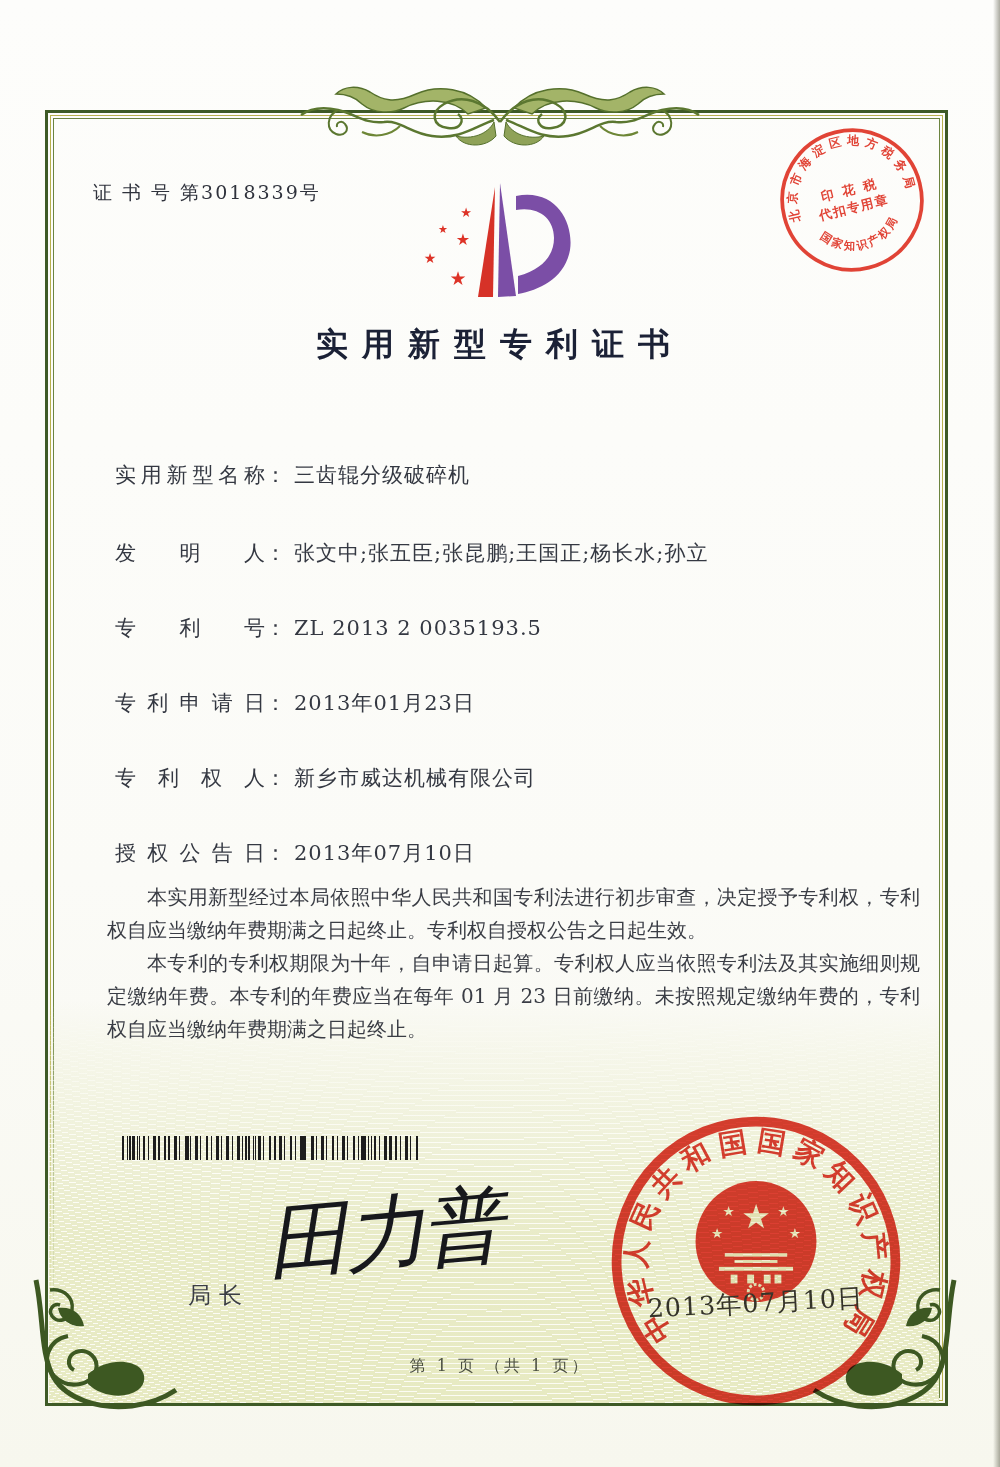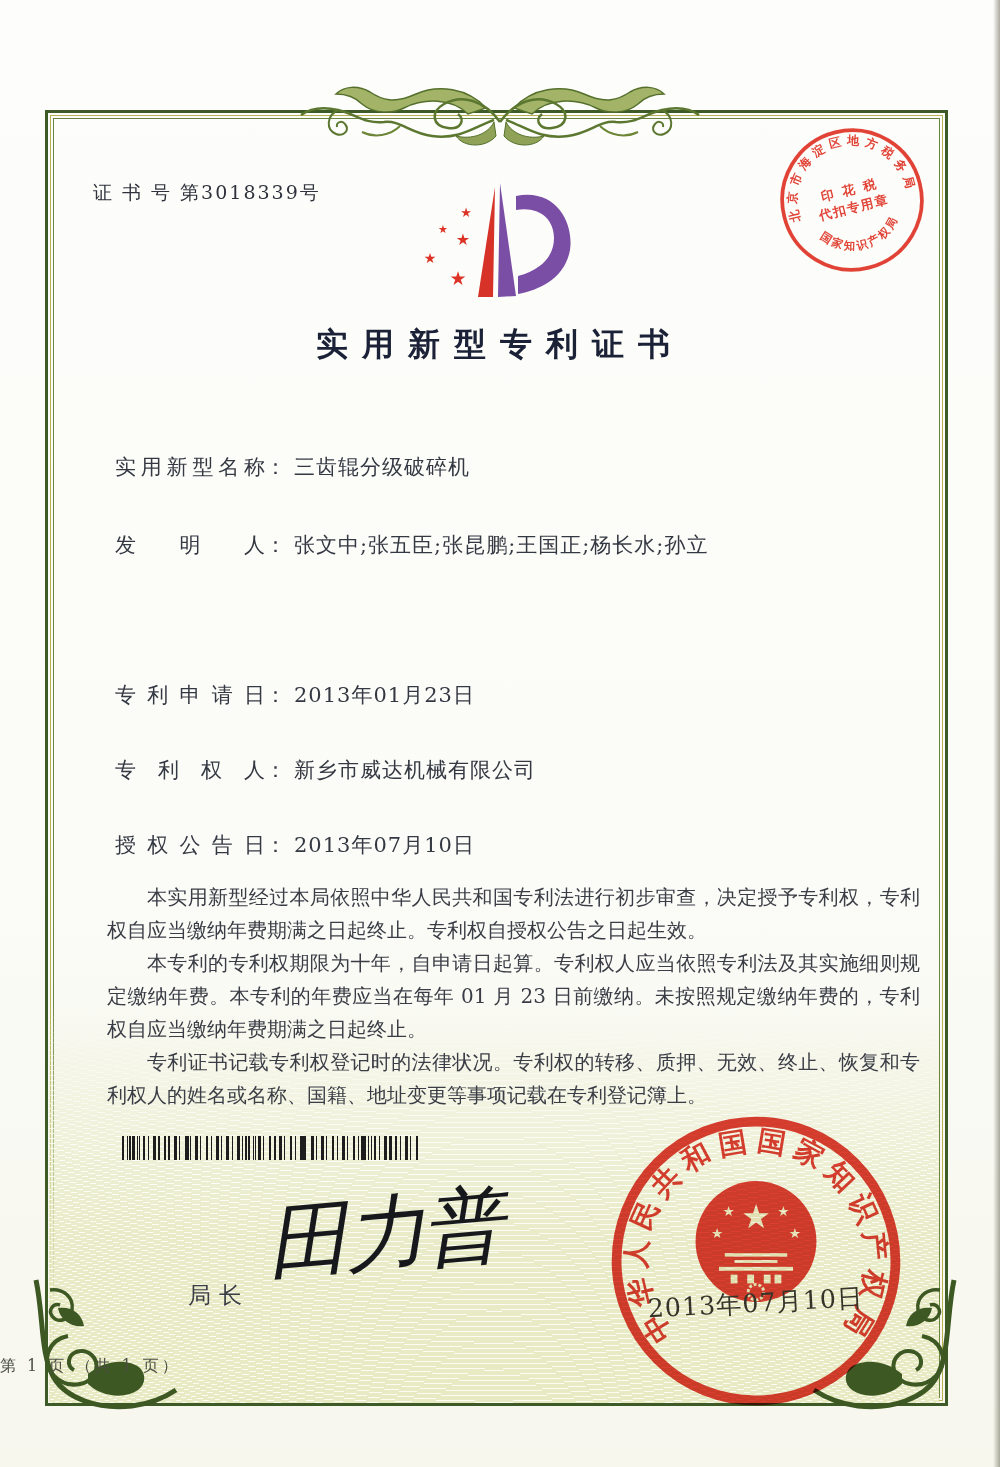--- a/index.html
+++ b/index.html
@@ -23,27 +23,27 @@
      background:repeating-radial-gradient(140% 95% at 50% 175%,
         rgba(255,255,252,.85) 0 1.5px, rgba(255,255,252,0) 1.5px 8px);
      -webkit-mask-image:linear-gradient(180deg,transparent 0,#000 38%);
              mask-image:linear-gradient(180deg,transparent 0,#000 38%);}
 
   
   .certno{left:93px;top:180px;font-size:19px;letter-spacing:2px;color:#2f323c;}
   .title{left:0;right:0;top:323px;text-align:center;font-size:32px;font-weight:700;
          color:#1b2136;letter-spacing:14px;}
   .field{position:absolute;left:115px;font-size:21px;color:#343842;white-space:nowrap;}
-  .flabel{display:inline-block;width:150px;text-align:justify;text-align-last:justify;}
+  .flabel{display:inline-block;width:150px;text-align:justify;text-align-last:justify;margin-top:8px;}
   .colon{display:inline-block;margin:0 8px 0 0;}
   .fvalue{letter-spacing:1px;}
   .bodytext{left:107px;top:881px;width:813px;font-size:20px;line-height:33px;
             text-align:justify;color:#3a3d45;}
   .bodytext p{margin:0;text-indent:2em;}
-  .footer{left:0;right:0;top:1356px;text-align:left;font-size:16px;
+  .footer{left:0;right:0;top:1356px;text-align:center;font-size:16px;
           letter-spacing:3px;color:#4b4f42;}
 
   
   .barcode{left:122px;top:1136px;width:296px;height:24px;
     background-image:
       repeating-linear-gradient(90deg,#1d1d1d 0 2px,transparent 2px 5px,#1d1d1d 5px 6px,
         transparent 6px 10px,#1d1d1d 10px 13px,transparent 13px 15px,#1d1d1d 15px 16px,transparent 16px 21px),
       repeating-linear-gradient(90deg,transparent 0 7px,#1d1d1d 7px 9px,transparent 9px 17px,
         #1d1d1d 17px 18px,transparent 18px 29px);}
 
@@ -129,34 +129,36 @@
   </svg>
 
   <div class="abs title">实用新型专利证书</div>
 
   <div class="field" style="top:453px">
     <span class="flabel">实用新型名称</span><span class="colon">：</span><span class="fvalue">三齿辊分级破碎机</span>
   </div>
   <div class="field" style="top:531px">
     <span class="flabel">发明人</span><span class="colon">：</span><span class="fvalue">张文中;张五臣;张昆鹏;王国正;杨长水;孙立</span>
   </div>
+  <div class="field" style="top:606px">
+    <span class="flabel">专利号</span><span class="colon">：</span><span class="fvalue">ZL 2013 2 0035193.5</span>
+  </div>
   <div class="field" style="top:681px">
     <span class="flabel">专利申请日</span><span class="colon">：</span><span class="fvalue">2013年01月23日</span>
   </div>
   <div class="field" style="top:756px">
     <span class="flabel">专利权人</span><span class="colon">：</span><span class="fvalue">新乡市威达机械有限公司</span>
   </div>
   <div class="field" style="top:831px">
     <span class="flabel">授权公告日</span><span class="colon">：</span><span class="fvalue">2013年07月10日</span>
   </div>
 
   <div class="abs bodytext">
     <p>本实用新型经过本局依照中华人民共和国专利法进行初步审查，决定授予专利权，专利权自应当缴纳年费期满之日起终止。专利权自授权公告之日起生效。</p>
     <p>本专利的专利权期限为十年，自申请日起算。专利权人应当依照专利法及其实施细则规定缴纳年费。本专利的年费应当在每年 01 月 23 日前缴纳。未按照规定缴纳年费的，专利权自应当缴纳年费期满之日起终止。</p>
-    <p>专利证书记载专利权登记时的法律状况。专利权的转移、质押、无效、终止、恢复和专利权人的姓名或名称、国籍、地址变更等事项记载在专利登记簿上。</p>
   </div>
 
   <div class="abs barcode"></div>
 
   <div class="abs director">局长</div>
   <div class="abs sig">田力普</div>
 
   <svg class="abs stamp" style="left:600px;top:1105px;width:312px;height:312px" viewBox="0 0 320 320">
     <defs>
       <path id="arcBig" d="M71,229.6 A113,113 0 1 1 249,229.6"></path>

